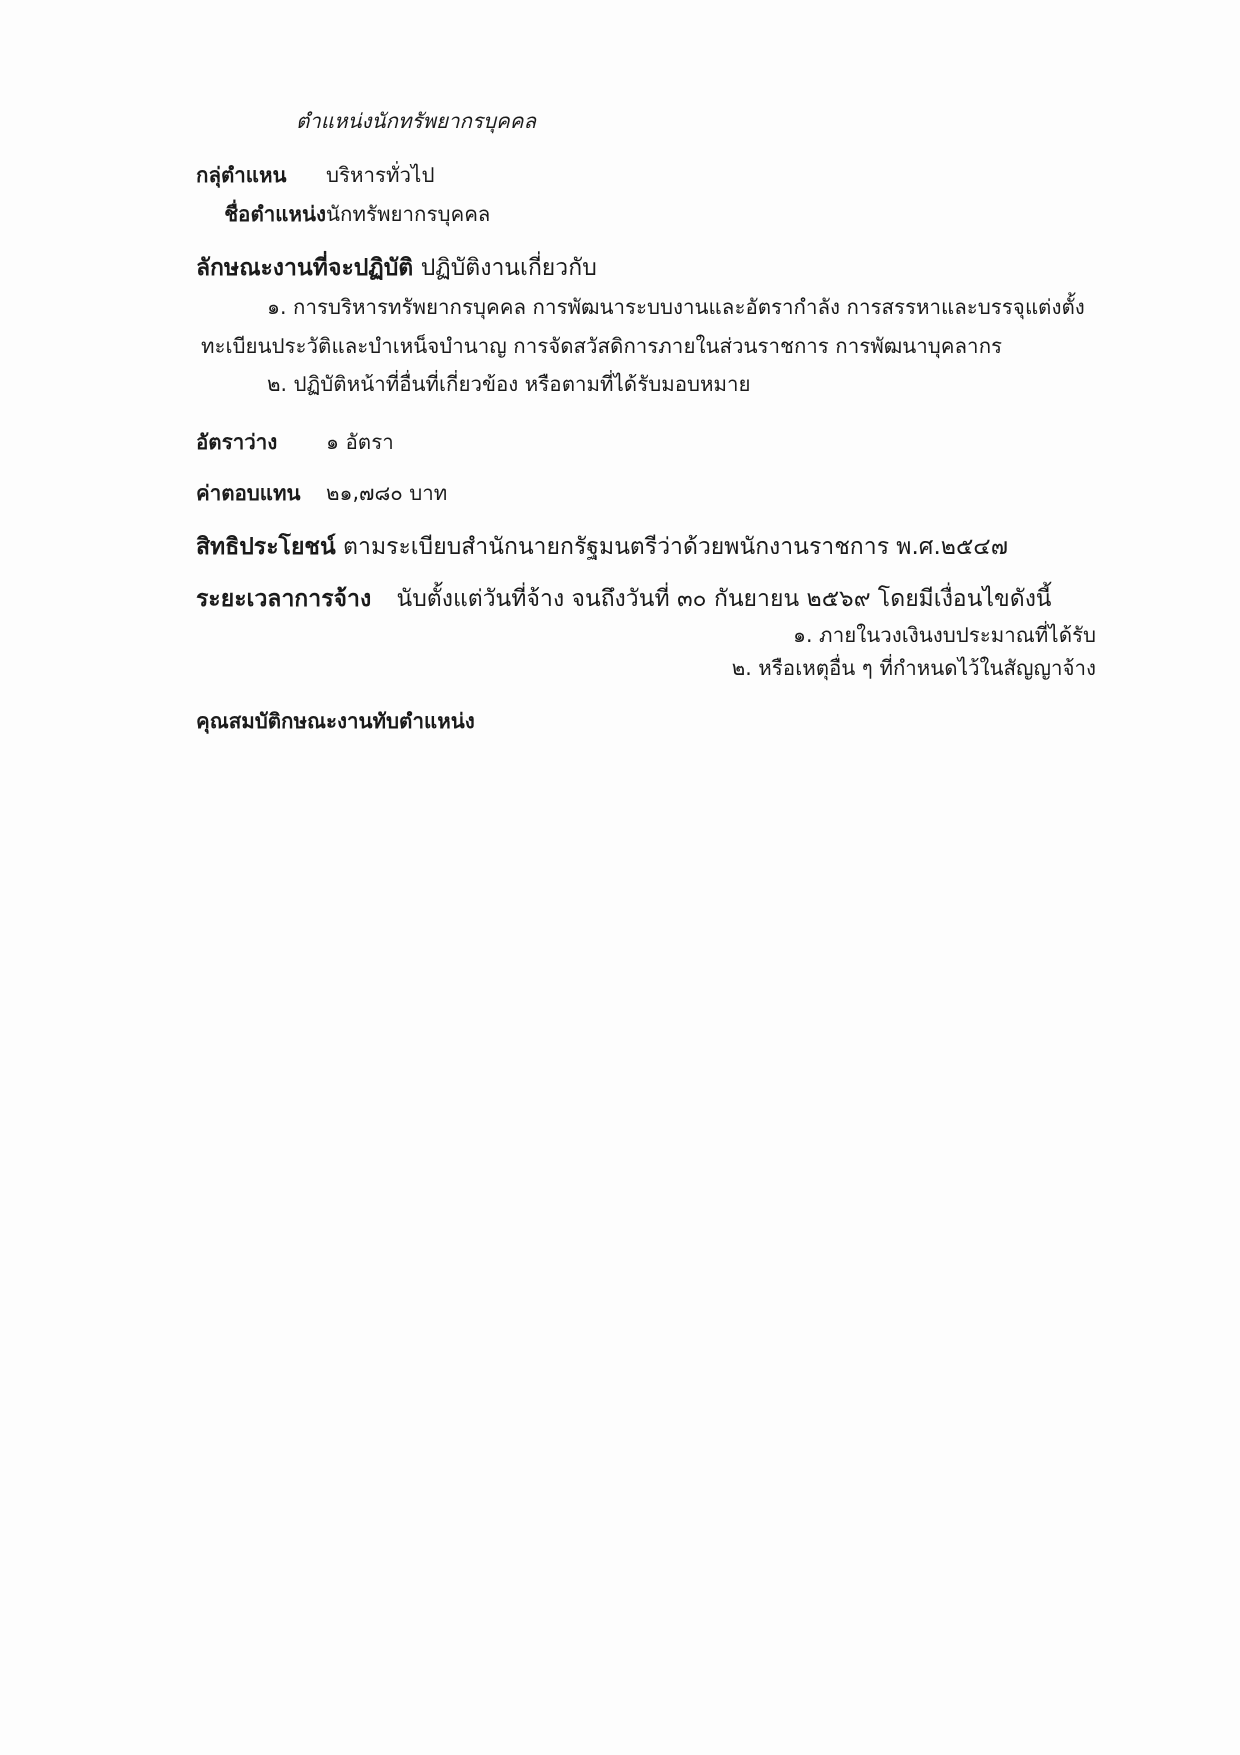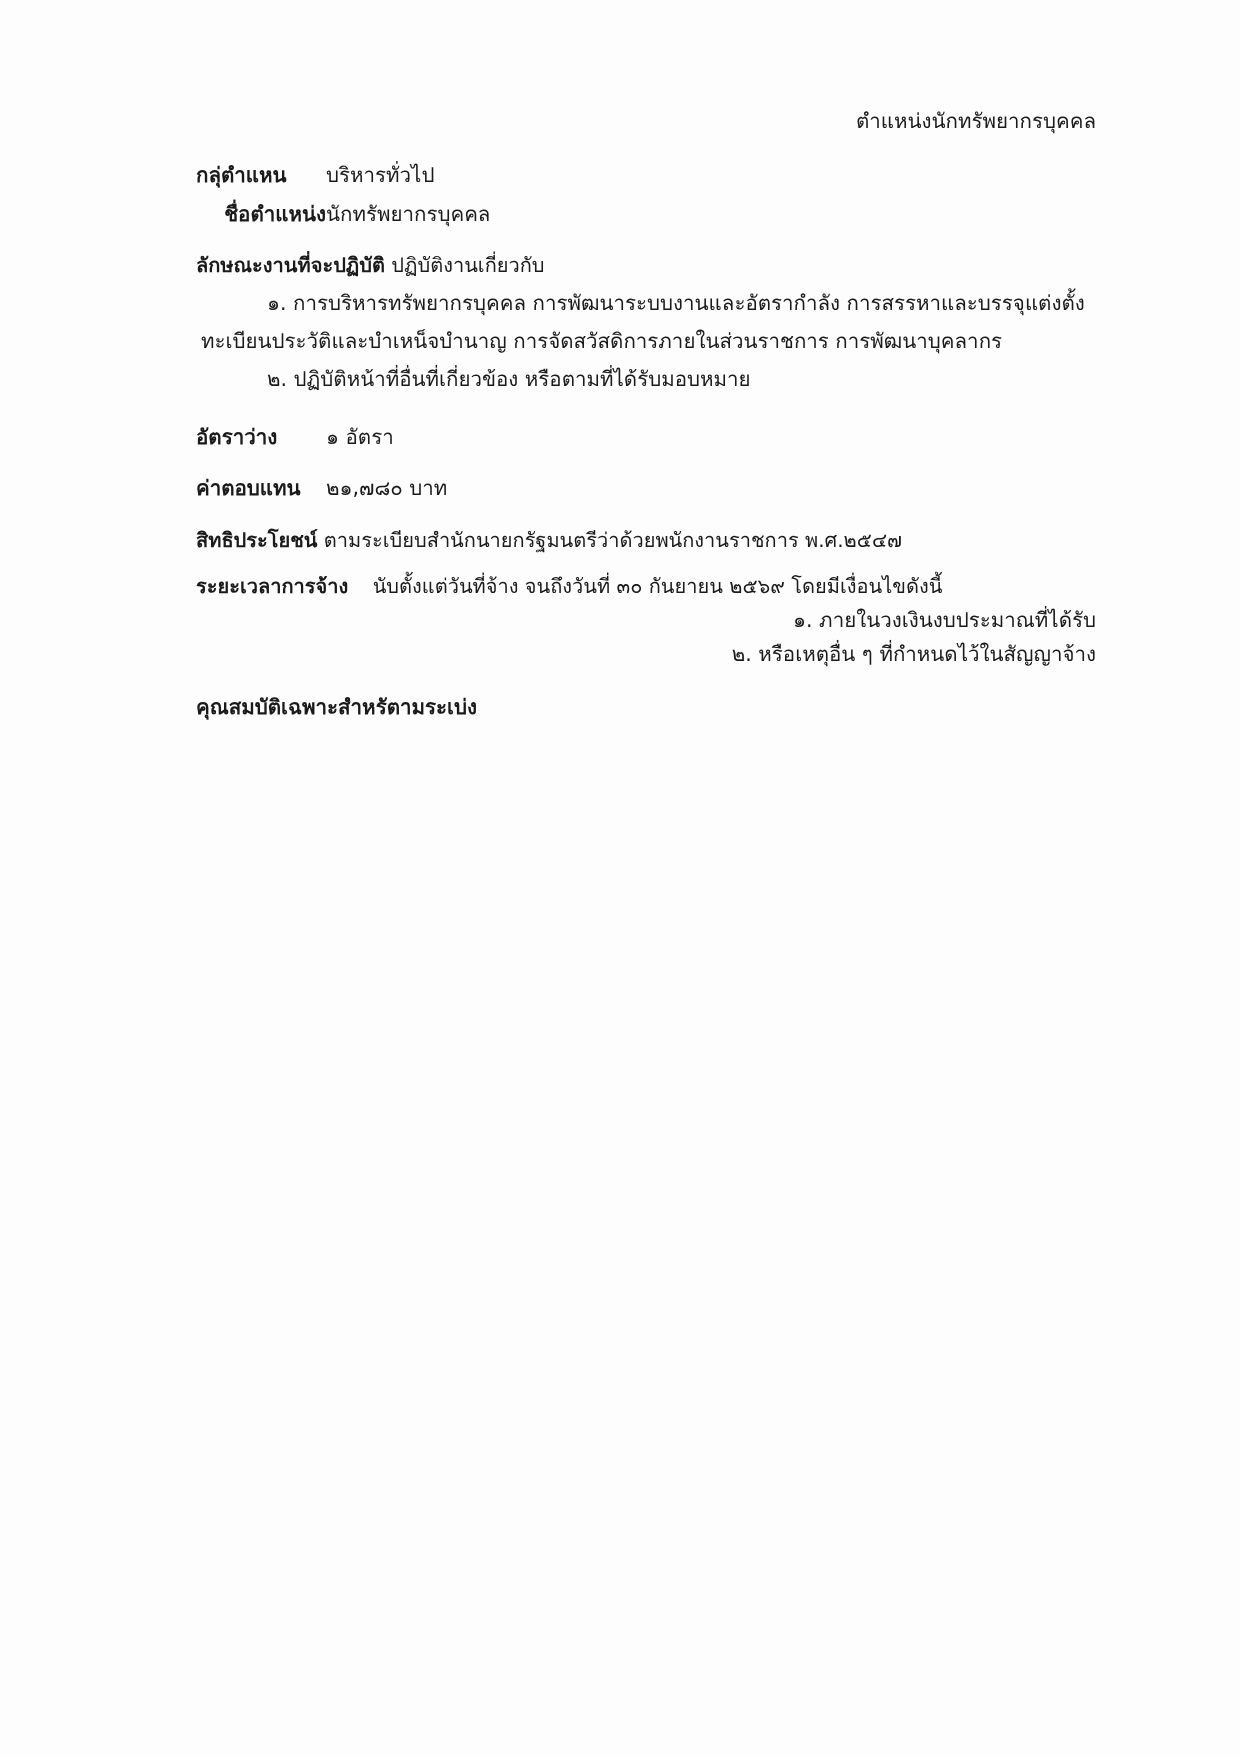--- a/index.html
+++ b/index.html
@@ -20,25 +20,26 @@
     box-sizing: border-box;
     overflow: hidden;
   }
   .content {
     position: absolute;
     left: 196px;
     top: 106px;
     width: 900px;
   }
   .doc-title {
-    text-align: right;
+    text-align: left;
     font-size: 20.5px;
     line-height: 1.5;
     margin: 0 0 22px 0;
     padding-left: 100px;
+    font-style: italic;
   }
   .row {
     display: block;
     margin: 0 0 6px 0;
     font-size: 20.5px;
     line-height: 1.62;
     white-space: nowrap;
   }
   .lbl {
     font-weight: bold;
@@ -52,21 +53,21 @@
   .w-b .lbl { width: 130px; text-align: right; }
   .para {
     font-size: 20.5px;
     line-height: 1.62;
     margin: 5px;
   }
   .indent-1 {
     text-indent: 66px;
   }
   .block-para {
-    font-size: 20px;
+    font-size: 23px;
     line-height: 1.62;
     margin: 0 0 2px 0;
   }
   .list-line {
     font-size: 20.5px;
     line-height: 1.62;
     margin: 0;
     padding-left: 66px;
     text-align: right;
   }
@@ -136,16 +137,16 @@
     <div class="block-para">
       <span class="inline-lbl">ระยะเวลาการจ้าง</span>
       <span class="after-lbl" style="padding-left:18px;">นับตั้งแต่วันที่จ้าง จนถึงวันที่ ๓๐ กันยายน ๒๕๖๙ โดยมีเงื่อนไขดังนี้</span>
     </div>
 
     <div class="list-line">๑. ภายในวงเงินงบประมาณที่ได้รับ</div>
     <div class="list-line">๒. หรือเหตุอื่น ๆ ที่กำหนดไว้ในสัญญาจ้าง</div>
 
     <div class="gap-md"></div>
 
-    <div class="heading-only">คุณสมบัติเฉพาะสำหรัตามระเบ่ง</div>
+    <div class="heading-only">คุณสมบัติกษณะงานทับตำแหน่ง</div>
 
   </div>
 </div>
 
 </body></html>

